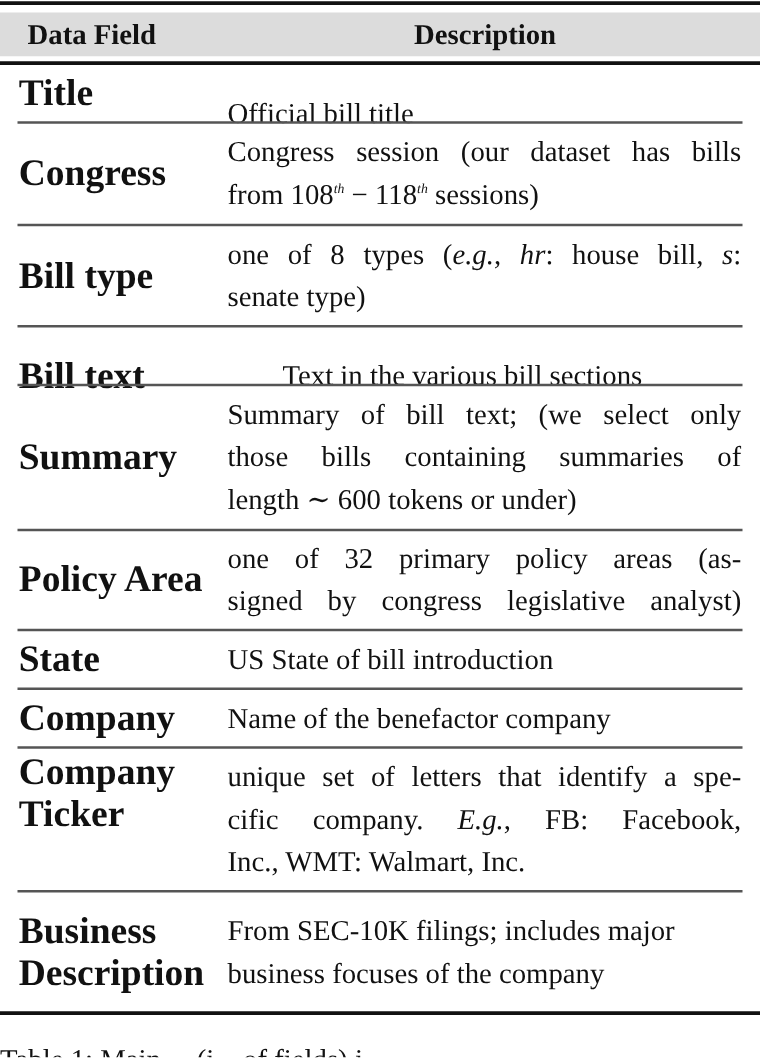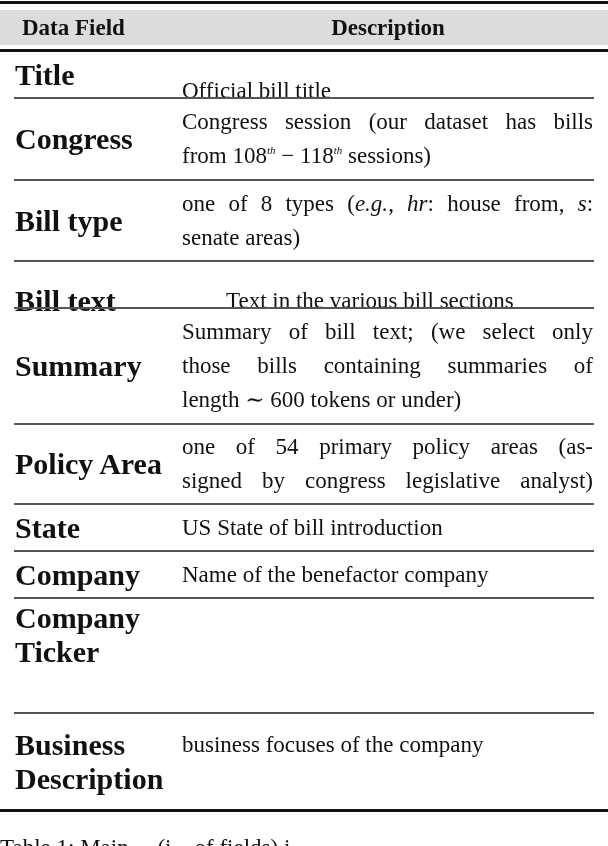--- a/index.html
+++ b/index.html
@@ -136,22 +136,22 @@
           <span class="dline justify"><span class="seg-normal">Congress session (our dataset has bills</span></span>
           <span class="dline"><span class="seg-normal">from 108</span><span class="seg-sup">th</span><span class="seg-normal"> − 118</span><span class="seg-sup">th</span><span class="seg-normal"> sessions)</span></span>
         </div>
       </div>
       <div class="rule-thin" style="top: 179px;"></div>
       <div class="row" style="top: 181px; height: 79px;">
         <div class="label" style="top: 23px;">
           <span class="lline">Bill type</span>
         </div>
         <div class="desc" style="top: 6px;">
-          <span class="dline justify"><span class="seg-normal">one of 8 types (</span><span class="seg-italic">e.g.</span><span class="seg-normal">, </span><span class="seg-italic">hr</span><span class="seg-normal">: house from, </span><span class="seg-italic">s</span><span class="seg-normal">:</span></span>
-          <span class="dline"><span class="seg-normal">senate areas)</span></span>
+          <span class="dline justify"><span class="seg-normal">one of 8 types (</span><span class="seg-italic">e.g.</span><span class="seg-normal">, </span><span class="seg-italic">hr</span><span class="seg-normal">: house bill, </span><span class="seg-italic">s</span><span class="seg-normal">:</span></span>
+          <span class="dline"><span class="seg-normal">senate type)</span></span>
         </div>
       </div>
       <div class="rule-thin" style="top: 260px;"></div>
       <div class="row" style="top: 278px; height: 40px; font-family: Liberation Serif, serif;">
         <div class="label" style="top: 6px;">
           <span class="lline">Bill text</span>
         </div>
         <div class="desc" style="top: 6px; margin-left: 44px;">
           <span class="dline"><span class="seg-normal">Text in the various bill sections</span></span>
         </div>
@@ -166,21 +166,21 @@
           <span class="dline justify"><span class="seg-normal">those bills containing summaries of</span></span>
           <span class="dline"><span class="seg-normal">length ∼ 600 tokens or under)</span></span>
         </div>
       </div>
       <div class="rule-thin" style="top: 423px;"></div>
       <div class="row" style="top: 425px; height: 78px;">
         <div class="label" style="top: 22px;">
           <span class="lline">Policy Area</span>
         </div>
         <div class="desc" style="top: 5px;">
-          <span class="dline justify"><span class="seg-normal">one of 54 primary policy areas (as-</span></span>
+          <span class="dline justify"><span class="seg-normal">one of 32 primary policy areas (as-</span></span>
           <span class="dline justify"><span class="seg-normal">signed by congress legislative analyst)</span></span>
         </div>
       </div>
       <div class="rule-thin" style="top: 503px;"></div>
       <div class="row" style="top: 505px; height: 45px; padding-left: 19px;">
         <div class="label" style="top: 6px;">
           <span class="lline">State</span>
         </div>
         <div class="desc" style="top: 6px;">
           <span class="dline"><span class="seg-normal">US State of bill introduction</span></span>
@@ -194,28 +194,34 @@
         <div class="desc" style="top: 6px;">
           <span class="dline"><span class="seg-normal">Name of the benefactor company</span></span>
         </div>
       </div>
       <div class="rule-thin" style="top: 597px;"></div>
       <div class="row" style="top: 599px; height: 113px;">
         <div class="label" style="top: 2px;">
           <span class="lline">Company</span>
           <span class="lline">Ticker</span>
         </div>
+        <div class="desc" style="top: 6px;">
+          <span class="dline justify"><span class="seg-normal">unique set of letters that identify a spe-</span></span>
+          <span class="dline justify"><span class="seg-normal">cific company. </span><span class="seg-italic">E.g.</span><span class="seg-normal">, FB: Facebook,</span></span>
+          <span class="dline"><span class="seg-normal">Inc., WMT: Walmart, Inc.</span></span>
+        </div>
       </div>
       <div class="rule-thin" style="top: 712px;"></div>
       <div class="row" style="top: 714px; height: 96px;">
         <div class="label" style="top: 14px;">
           <span class="lline">Business</span>
           <span class="lline">Description</span>
         </div>
         <div class="desc" style="top: 14px;">
+          <span class="dline"><span class="seg-normal">From SEC-10K filings; includes major</span></span>
           <span class="dline"><span class="seg-normal">business focuses of the company</span></span>
         </div>
       </div>
     </div>
 
   <div class="rule-thick" style="top:809px;"></div>
 </div>
 
 <div class="caption">
   <span class="caption-inner">Table 1: Main ... (i... of fields) i...</span>

